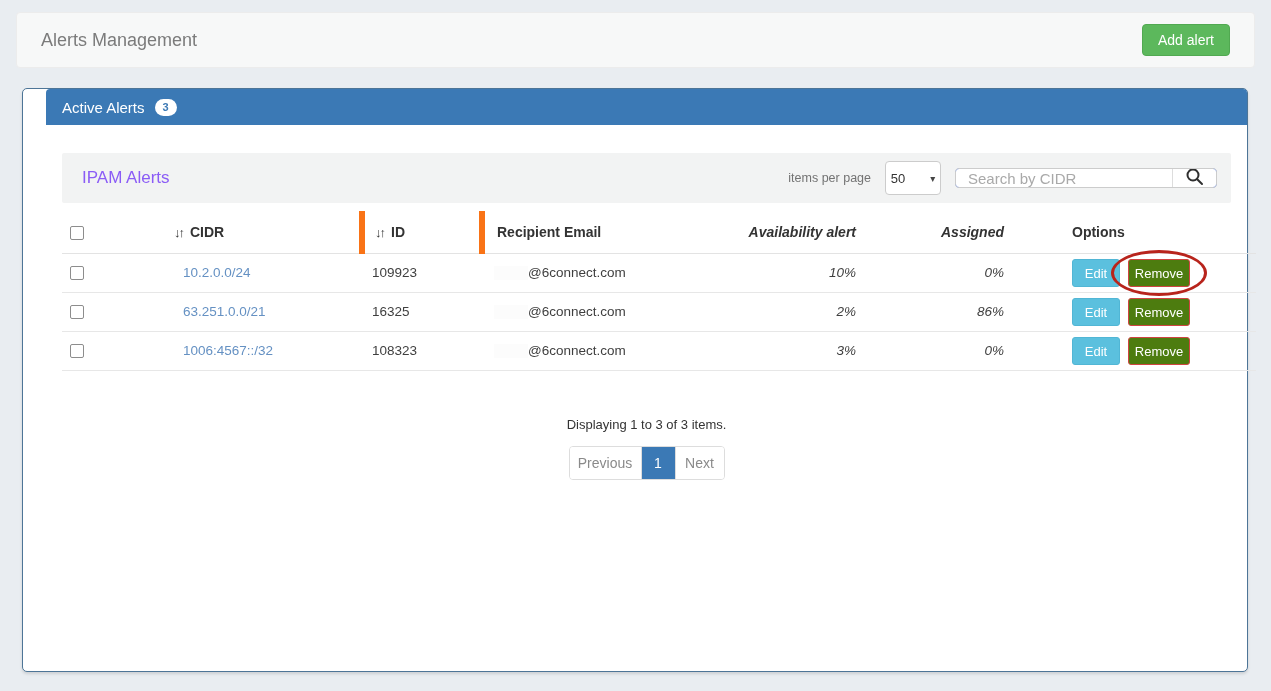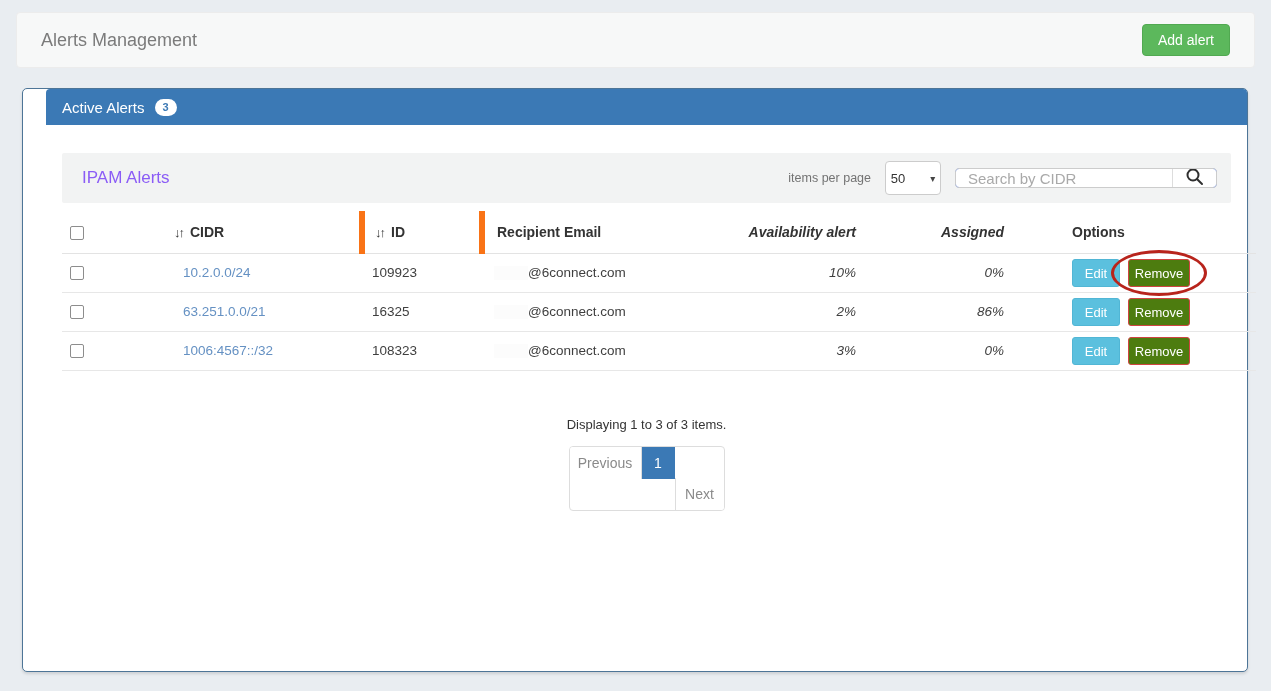--- a/index.html
+++ b/index.html
@@ -70,21 +70,21 @@
     border:3px solid #b8241c; border-radius:50%; pointer-events:none; }
 
   
   .summary { text-align:center; margin-top:46px; font-size:13px; color:#333; }
   .pagination { display:flex; justify-content:center; margin-top:14px; }
   .pg-group { display:flex; border:1px solid #ddd; border-radius:4px; overflow:hidden; background:#fff; }
   .pg-btn { height:32px; display:flex; align-items:center; justify-content:center;
     font-size:14px; color:#8a8a8a; background:#fff; cursor:pointer; }
   .pg-prev { width:72px; border-right:1px solid #ddd; }
   .pg-page { width:33px; background:#3b79b5; color:#fff; }
-  .pg-next { width:49px; border-left:1px solid #ddd;margin-top:31px; }
+  .pg-next { width:49px; border-left:1px solid #ddd; }
 </style>
 </head>
 <body>
 
 <div class="screen">
 
   <div class="top-card">
     <div class="page-title">Alerts Management</div>
     <button class="btn-add">Add alert</button>
   </div>

